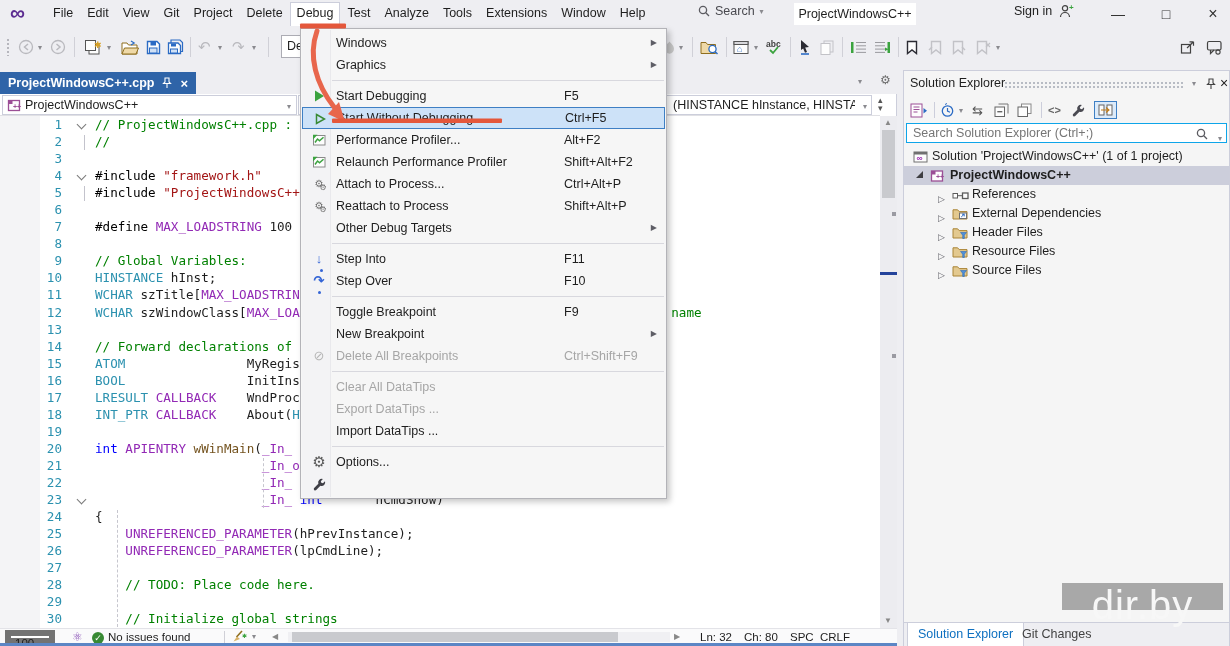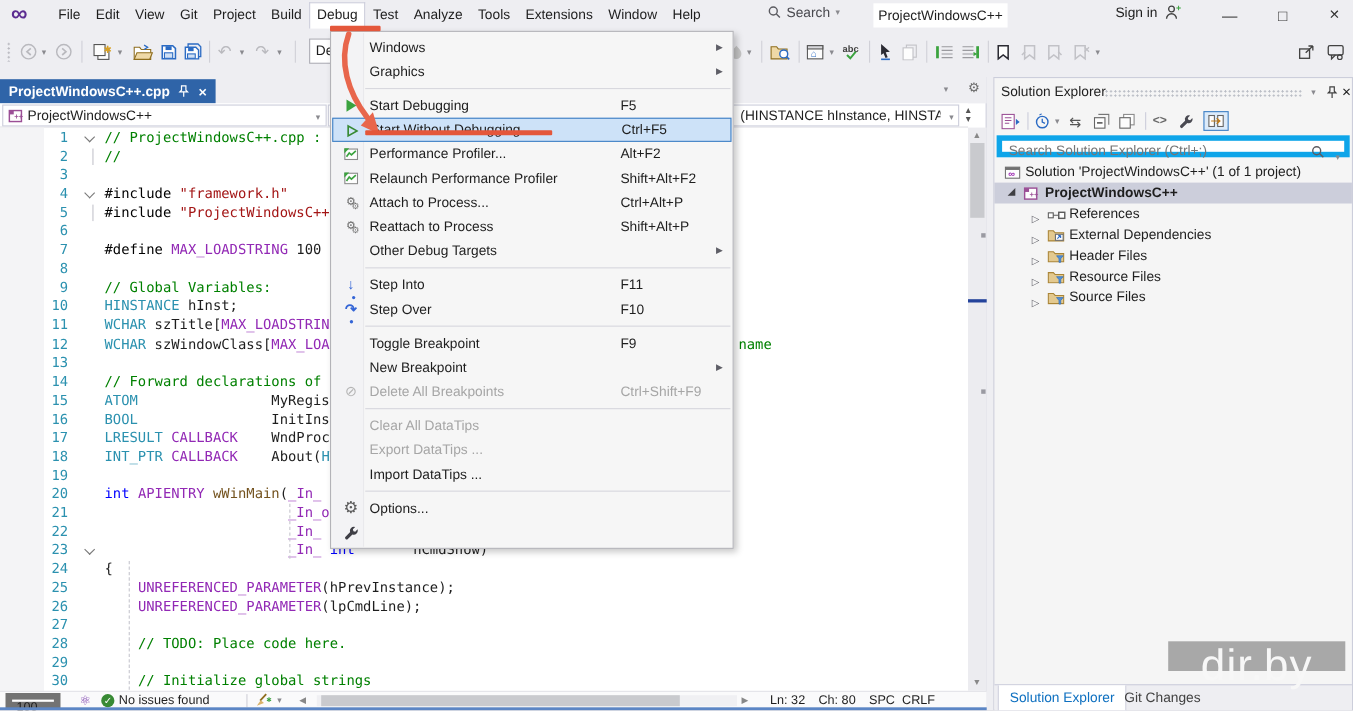--- a/index.html
+++ b/index.html
@@ -85,21 +85,21 @@
   #annotation{position:absolute;left:0;top:0;z-index:60;pointer-events:none}
   
   #solexp{position:absolute;left:903px;top:70px;width:327px;height:576px;background:#F5F5F5;border:1px solid #CCCEDB}
   #se-title{position:absolute;left:0;top:0;width:100%;height:26px}
   .dots{position:absolute;left:100px;top:10px;width:180px;height:7px;
         background-image:radial-gradient(#B8BCC4 1px,transparent 1px);background-size:4px 4px}
   #se-toolbar{position:absolute;left:0;top:26px;width:100%;height:26px}
   .sei{position:absolute;top:4px;height:18px;display:flex;align-items:center;justify-content:center}
   .sesep{position:absolute;top:5px;width:1px;height:16px;background:#CCCEDB}
   .sync-active{border:1px solid #3E7FC4;background:#DCEBFA;padding:1px 3px}
-  #se-search{position:absolute;left:2px;top:52px;width:321px;height:20px;background:#fff;border:5px solid #0ea5e9;color:#767676;
+  #se-search{position:absolute;left:2px;top:52px;width:321px;height:20px;background:#fff;border:1px solid #0ea5e9;color:#767676;
              line-height:18px;padding-left:6px}
   #se-tree{position:absolute;left:0;top:76px;width:100%}
   .trow{position:relative;height:19px;line-height:19px}
   .trow.sel{background:#CCCEDB}
   .trow .exp{position:absolute;top:5px;font-size:9px;color:#5E5E66}
   .exp-open{width:0;height:0;border-bottom:7px solid #3E3E42;border-left:7px solid transparent}
   .ticon{position:absolute;top:3px}
   .tlabel{position:absolute;top:0}
   .bold{font-weight:bold}
   #se-tabs{position:absolute;left:0;top:551px;width:100%;height:25px;background:#EEEEF2;border-top:1px solid #CCCEDB}
@@ -116,21 +116,21 @@
 <div id="screen">
 
   <div id="titlebar">
     <span class="vslogo">∞</span>
     <nav id="menubar">
         <span class="menu-item">File</span>
         <span class="menu-item">Edit</span>
         <span class="menu-item">View</span>
         <span class="menu-item">Git</span>
         <span class="menu-item">Project</span>
-        <span class="menu-item">Build</span>
+        <span class="menu-item">Delete</span>
         <span class="menu-item active">Debug</span>
         <span class="menu-item">Test</span>
         <span class="menu-item">Analyze</span>
         <span class="menu-item">Tools</span>
         <span class="menu-item">Extensions</span>
         <span class="menu-item">Window</span>
         <span class="menu-item">Help</span>
       </nav>
     <div class="tb-search">
       <svg width="12" height="12">

